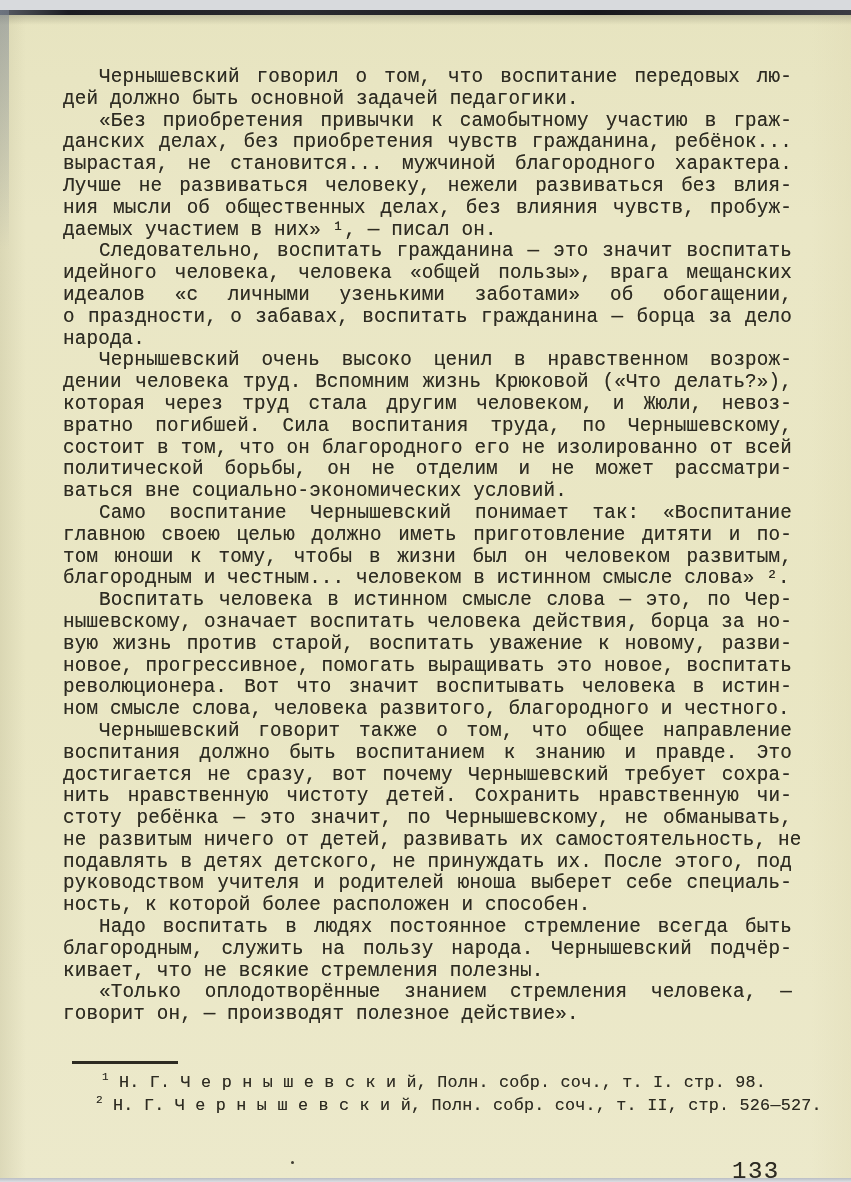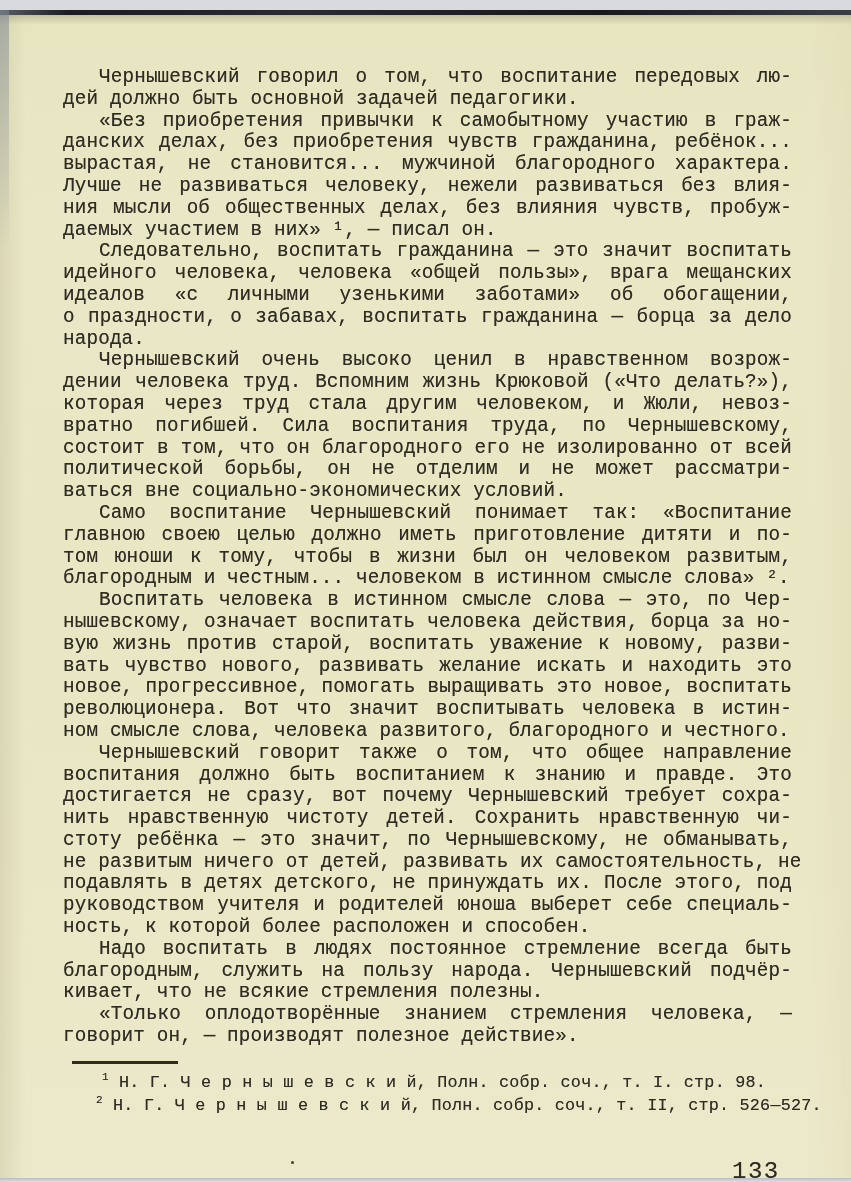--- a/index.html
+++ b/index.html
@@ -143,21 +143,20 @@
       <div class="paragraph">
         <div class="line first">Само воспитание Чернышевский понимает так: «Воспитание</div>
         <div class="line">главною своею целью должно иметь приготовление дитяти и по-</div>
         <div class="line">том юноши к тому, чтобы в жизни был он человеком развитым,</div>
         <div class="line plast">благородным и честным... человеком в истинном смысле слова» ².</div>
       </div>
       <div class="paragraph">
         <div class="line first">Воспитать человека в истинном смысле слова — это, по Чер-</div>
         <div class="line">нышевскому, означает воспитать человека действия, борца за но-</div>
         <div class="line">вую жизнь против старой, воспитать уважение к новому, разви-</div>
-        <div class="line">вать чувство нового, развивать желание искать и находить это</div>
         <div class="line">новое, прогрессивное, помогать выращивать это новое, воспитать</div>
         <div class="line">революционера. Вот что значит воспитывать человека в истин-</div>
         <div class="line plast">ном смысле слова, человека развитого, благородного и честного.</div>
       </div>
       <div class="paragraph">
         <div class="line first">Чернышевский говорит также о том, что общее направление</div>
         <div class="line">воспитания должно быть воспитанием к знанию и правде. Это</div>
         <div class="line">достигается не сразу, вот почему Чернышевский требует сохра-</div>
         <div class="line">нить нравственную чистоту детей. Сохранить нравственную чи-</div>
         <div class="line">стоту ребёнка — это значит, по Чернышевскому, не обманывать,</div>

